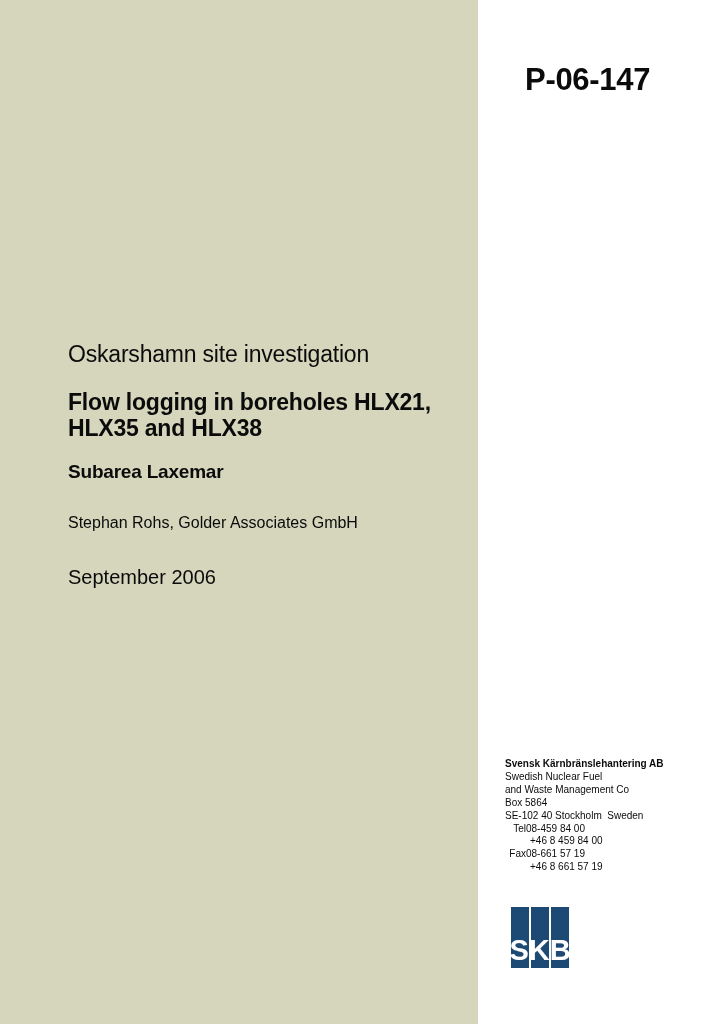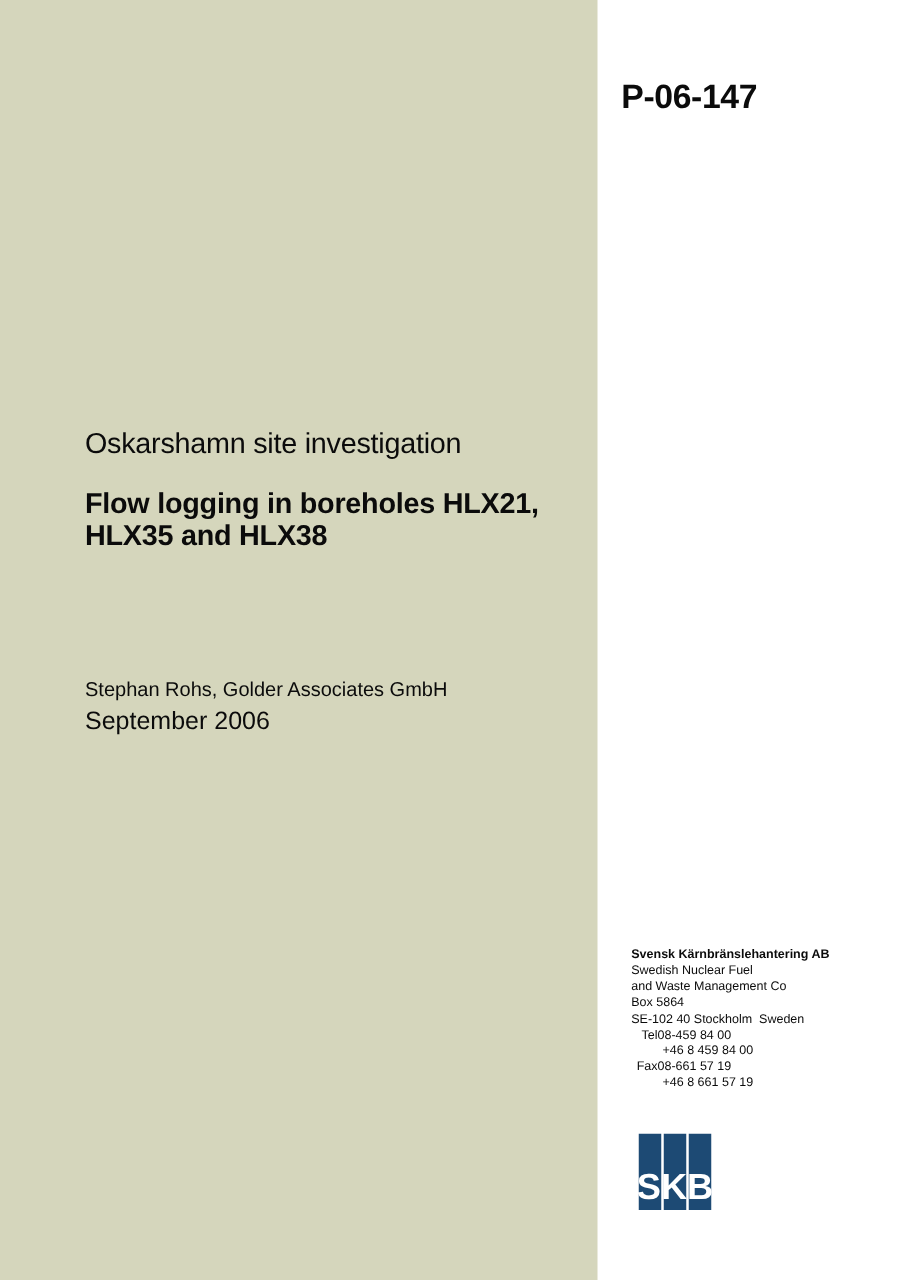--- a/index.html
+++ b/index.html
@@ -18,23 +18,23 @@
   }
   .beige-panel {
     position: absolute;
     left: 0; top: 0;
     width: 478px;
     height: 1024px;
     background: #d5d6bc;
   }
   .report-number {
     position: absolute;
-    left: 497px;
+    left: 525px;
     top: 62px;
-    font-size: 27px;
+    font-size: 31px;
     font-weight: bold;
     letter-spacing: -0.3px;
     white-space: nowrap;
   }
   .title-block {
     position: absolute;
     left: 68px;
     top: 341px;
     width: 390px;
   }
@@ -54,21 +54,21 @@
   .subtitle {
     margin-top: 20px;
     font-size: 19px;
     font-weight: bold;
     letter-spacing: -0.2px;
     line-height: 22px;
   }
   .author-line {
     position: absolute;
     left: 68px;
-    top: 543px;
+    top: 513px;
     font-size: 16px;
     line-height: 19px;
     white-space: nowrap;
   }
   .date-line {
     position: absolute;
     left: 68px;
     top: 568px;
     font-size: 20px;
     line-height: 19px;
@@ -135,20 +135,21 @@
   <div class="beige-panel"></div>
 
   <div class="report-number">P-06-147</div>
 
   <div class="title-block">
     <div class="series-title">Oskarshamn site investigation</div>
     <div class="main-title">
       <div>Flow logging in boreholes HLX21,</div>
       <div>HLX35 and HLX38</div>
     </div>
+    <div class="subtitle">Subarea Laxemar</div>
   </div>
 
   <div class="author-line">Stephan Rohs, Golder Associates GmbH</div>
 
   <div class="date-line">September 2006</div>
 
   <div class="publisher-block">
     <div class="publisher-name">Svensk Kärnbränslehantering AB</div>
     <div class="addr-line">Swedish Nuclear Fuel</div>
     <div class="addr-line">and Waste Management Co</div>

